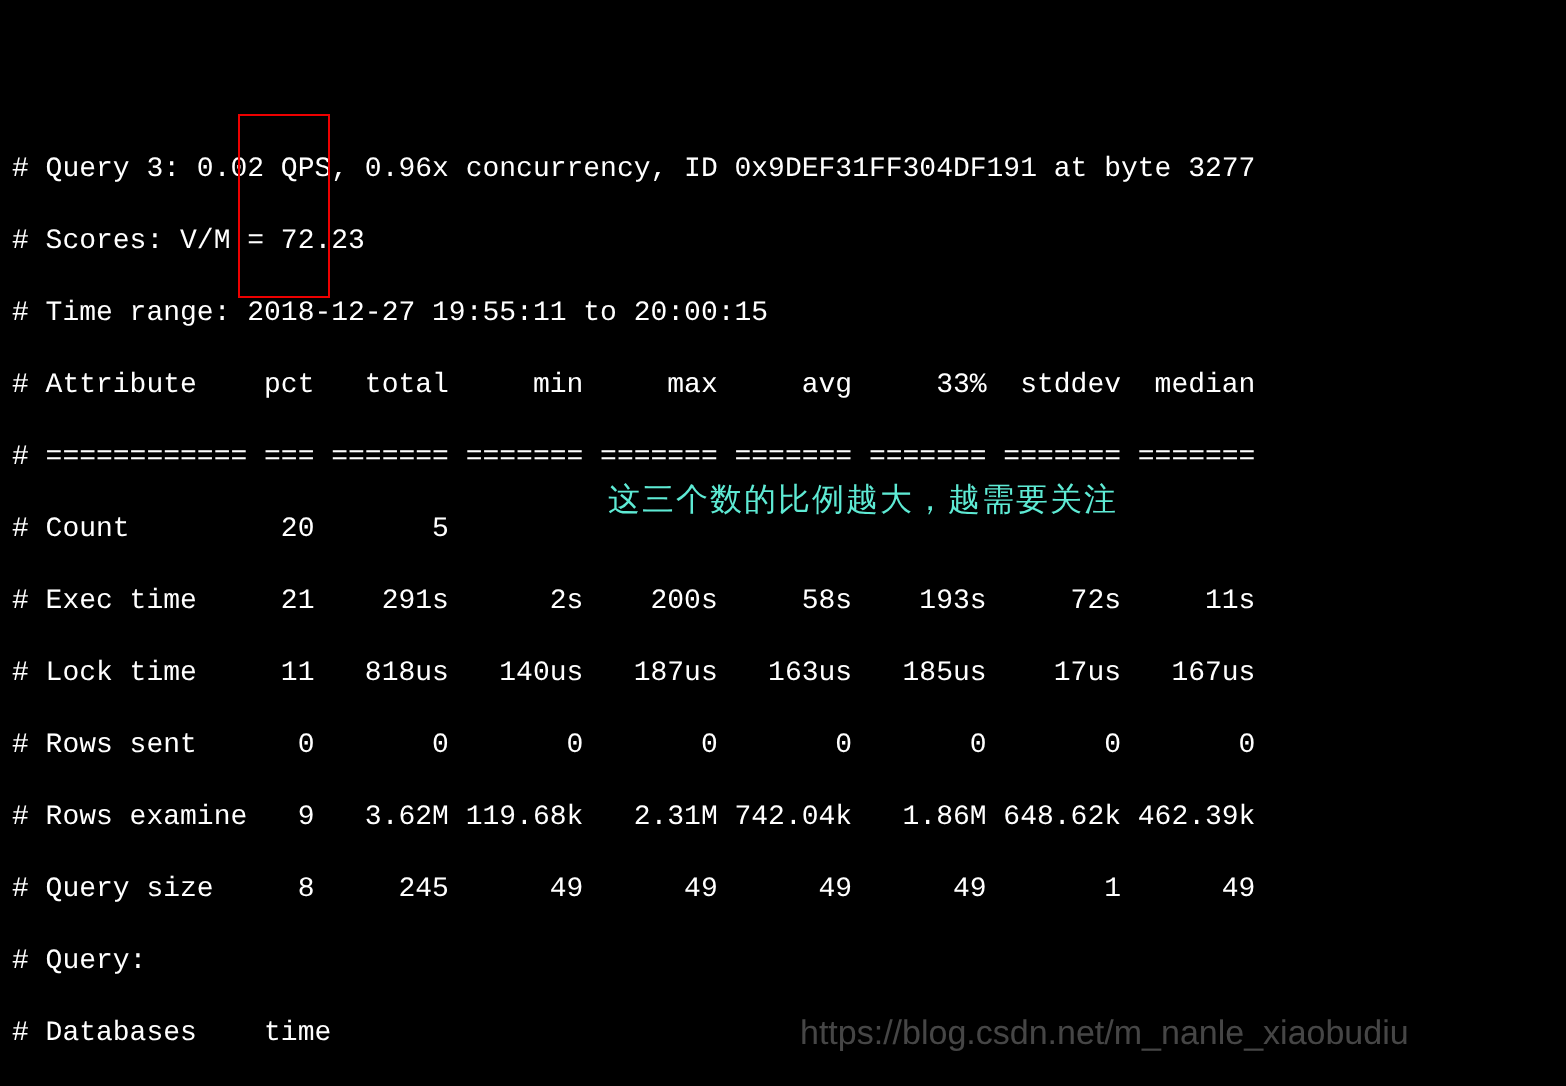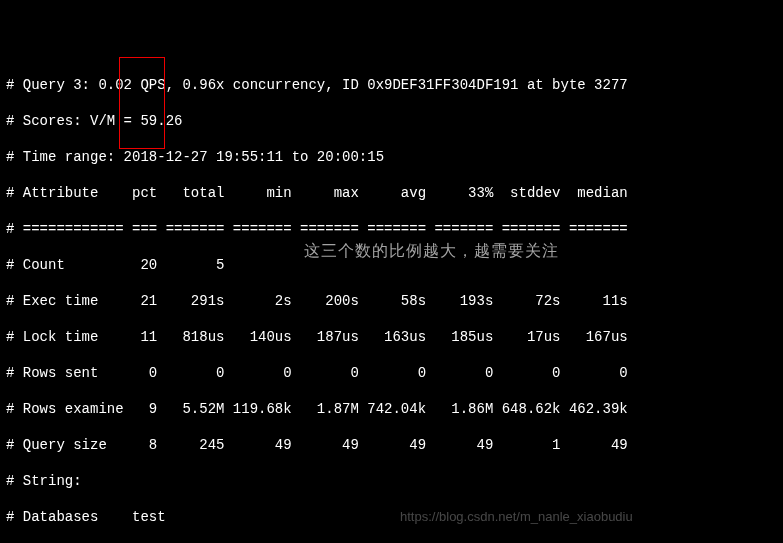--- a/index.html
+++ b/index.html
@@ -17,64 +17,64 @@
     box-sizing: border-box;
     overflow: hidden;
   }
   .red-box {
     position: absolute;
     border: 1px solid #e00;
     pointer-events: none;
   }
   .annotation-cn {
     position: absolute;
-    color: #a3a3a3;
+    color: #5eead4;
     font-family: "Microsoft YaHei", sans-serif;
     font-size: 16px;
     letter-spacing: 1px;
     white-space: nowrap;
   }
   .watermark {
     position: absolute;
     color: rgba(200,200,200,0.35);
     font-family: sans-serif;
-    font-size: 13px;
+    font-size: 17px;
     white-space: nowrap;
   }
 </style>
 </head>
 <body>
 
 
 
 <span># Query 3: 0.02 QPS, 0.96x concurrency, ID 0x9DEF31FF304DF191 at byte 3277
 </span>
-<span># Scores: V/M = 59.26
+<span># Scores: V/M = 72.23
 </span>
 <span># Time range: 2018-12-27 19:55:11 to 20:00:15
 </span>
 <span># Attribute    pct   total     min     max     avg     33%  stddev  median
 </span>
 <span># ============ === ======= ======= ======= ======= ======= ======= =======
 </span>
 <span># Count         20       5
 </span>
 <span># Exec time     21    291s      2s    200s     58s    193s     72s     11s
 </span>
 <span># Lock time     11   818us   140us   187us   163us   185us    17us   167us
 </span>
 <span># Rows sent      0       0       0       0       0       0       0       0
 </span>
-<span># Rows examine   9   5.52M 119.68k   1.87M 742.04k   1.86M 648.62k 462.39k
+<span># Rows examine   9   3.62M 119.68k   2.31M 742.04k   1.86M 648.62k 462.39k
 </span>
 <span># Query size     8     245      49      49      49      49       1      49
 </span>
-<span># String:
+<span># Query:
 </span>
-<span># Databases    test
+<span># Databases    time
 </span>
 
 
 
 
 
 
 
 
 

